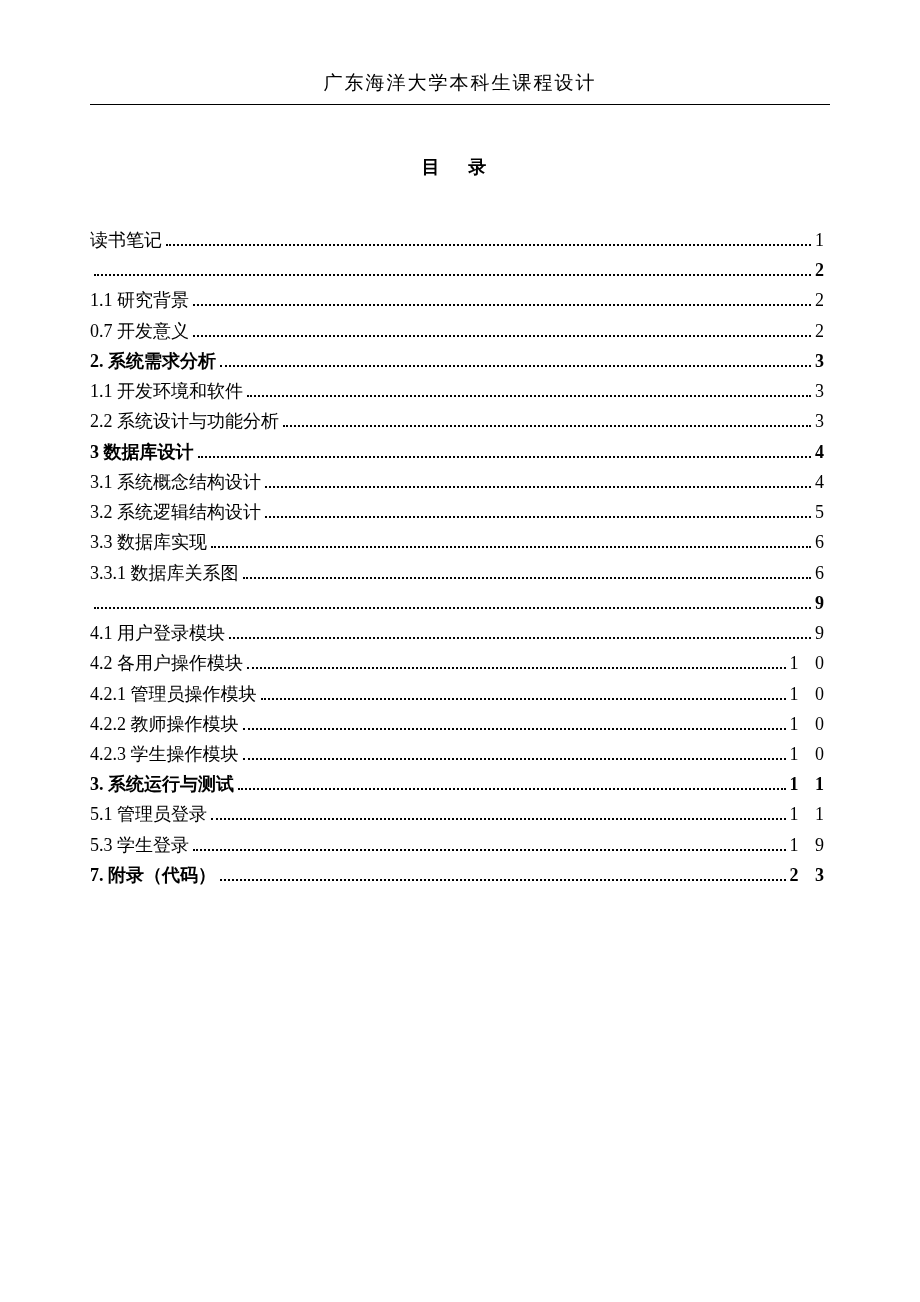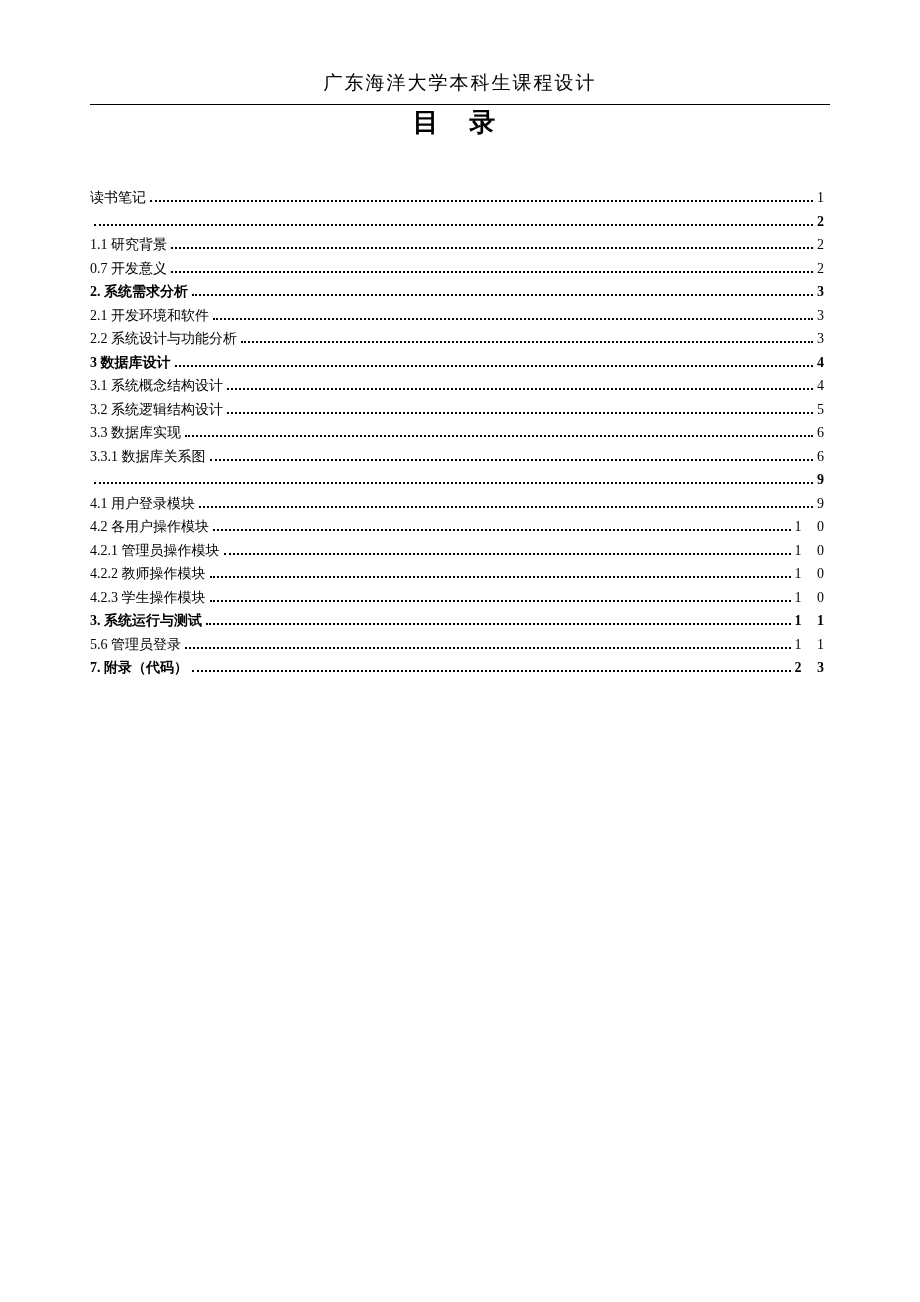--- a/index.html
+++ b/index.html
@@ -13,32 +13,33 @@
     }
     .page {
       padding: 70px 90px 0 90px;
     }
     .header {
       text-align: center;
       font-size: 19px;
       letter-spacing: 2px;
       padding-bottom: 8px;
       border-bottom: 1.5px solid #000;
+      margin-bottom: 50px;
       font-family: "SimSun", "宋体", serif;
     }
     .title {
       text-align: center;
-      font-size: 26px;
+      font-size: 18px;
       font-weight: bold;
       letter-spacing: 12px;
       margin-bottom: 46px;
       font-family: "SimSun", "宋体", serif;
     }
     .toc {
-      font-size: 14px;
+      font-size: 18px;
       line-height: 1.68;
     }
     .toc-row {
       display: flex;
       align-items: baseline;
       white-space: nowrap;
       margin-bottom: 0;
     }
     .toc-label {
       flex-shrink: 0;
@@ -87,21 +88,21 @@
         <span class="toc-label">0.7  开发意义</span>
         <span class="toc-dots"></span>
         <span class="toc-page"> 2</span>
       </div>
       <div class="toc-row">
         <span class="toc-label bold">2.  系统需求分析</span>
         <span class="toc-dots"></span>
         <span class="toc-page bold"> 3</span>
       </div>
       <div class="toc-row">
-        <span class="toc-label">2.1  开发环境和软件</span>
+        <span class="toc-label">1.1  开发环境和软件</span>
         <span class="toc-dots"></span>
         <span class="toc-page"> 3</span>
       </div>
       <div class="toc-row">
         <span class="toc-label">2.2  系统设计与功能分析</span>
         <span class="toc-dots"></span>
         <span class="toc-page"> 3</span>
       </div>
       <div class="toc-row">
         <span class="toc-label bold">3   数据库设计</span>
@@ -156,23 +157,28 @@
         <span class="toc-label">4.2.3  学生操作模块</span>
         <span class="toc-dots"></span>
         <span class="toc-page"> 1 0</span>
       </div>
       <div class="toc-row">
         <span class="toc-label bold">3.  系统运行与测试</span>
         <span class="toc-dots"></span>
         <span class="toc-page bold"> 1 1</span>
       </div>
       <div class="toc-row">
-        <span class="toc-label">5.6 管理员登录</span>
+        <span class="toc-label">5.1 管理员登录</span>
         <span class="toc-dots"></span>
         <span class="toc-page"> 1 1</span>
+      </div>
+      <div class="toc-row">
+        <span class="toc-label">5.3 学生登录</span>
+        <span class="toc-dots"></span>
+        <span class="toc-page"> 1 9</span>
       </div>
       <div class="toc-row">
         <span class="toc-label bold">7.  附录（代码）</span>
         <span class="toc-dots"></span>
         <span class="toc-page bold"> 2 3</span>
       </div>
     </div>
 </div>
 
 </body></html>

